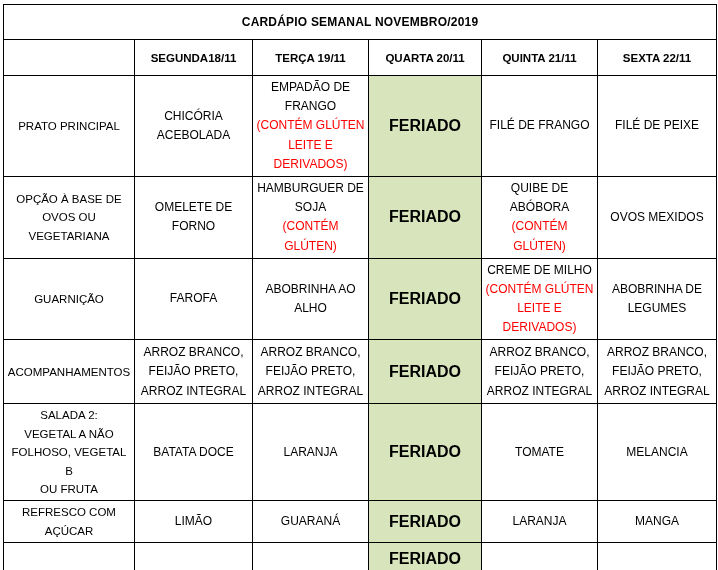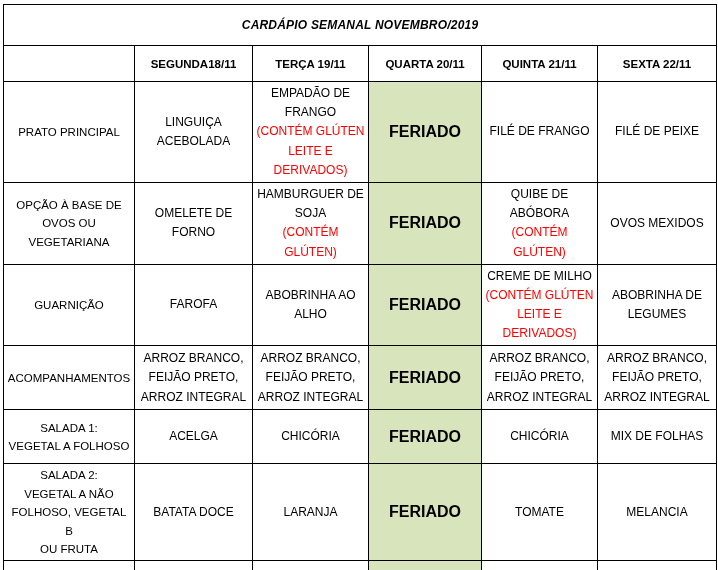--- a/index.html
+++ b/index.html
@@ -10,21 +10,21 @@
   }
   .page{padding:4px 0 0 3px;}
   table{border-collapse:collapse;table-layout:fixed;width:713px;}
   col.c0{width:131px;} col.c1{width:118px;} col.c2{width:116px;}
   col.c3{width:113px;} col.c4{width:116px;} col.c5{width:119px;}
   th,td{
     border:1px solid #000;text-align:center;vertical-align:middle;
     padding:2px 3px;overflow:hidden;
   }
   .title-cell{font-size:12px;font-weight:bold;letter-spacing:.2px;}
-  tr.title-row{height:41px;font-style:italic;}
+  tr.title-row{height:35px;}
   tr.header-row{height:36px;}
   .day-header{font-size:11.5px;font-weight:bold;}
   .row-label{font-size:11.5px;font-weight:normal;line-height:1.6;}
   td.menu-cell{font-size:12px;line-height:1.6;}
   td.menu-cell .warning{color:var(--warning-red,#ff0000);font-weight:normal;}
   td.feriado{
     background:var(--feriado-bg,#d7e4bc);
     font-size:16px;font-weight:bold;
   }
 </style>
@@ -53,21 +53,21 @@
           <th class="day-header">QUINTA 21/11</th>
           <th class="day-header">SEXTA 22/11</th>
         </tr>
     </thead>
     <tbody id="menu-body">
         <tr style="height: 93px;">
           <th class="row-label">
             <div>PRATO PRINCIPAL</div>
           </th>
           <td class="menu-cell">
-            <div>LINGUIÇA</div>
+            <div>CHICÓRIA</div>
             <div>ACEBOLADA</div>
           </td>
           <td class="menu-cell">
             <div>EMPADÃO DE</div>
             <div>FRANGO</div>
             <div class="warning">(CONTÉM GLÚTEN</div>
             <div class="warning">LEITE E DERIVADOS)</div>
           </td>
           <td class="feriado">FERIADO</td>
           <td class="menu-cell">
@@ -141,58 +141,58 @@
             <div>ARROZ BRANCO,</div>
             <div>FEIJÃO PRETO,</div>
             <div>ARROZ INTEGRAL</div>
           </td>
           <td class="menu-cell">
             <div>ARROZ BRANCO,</div>
             <div>FEIJÃO PRETO,</div>
             <div>ARROZ INTEGRAL</div>
           </td>
         </tr>
-        <tr style="height: 54px;">
-          <th class="row-label">
-            <div>SALADA 1:</div>
-            <div>VEGETAL A FOLHOSO</div>
-          </th>
-          <td class="menu-cell">
-            <div>ACELGA</div>
-          </td>
-          <td class="menu-cell">
-            <div>CHICÓRIA</div>
-          </td>
-          <td class="feriado">FERIADO</td>
-          <td class="menu-cell">
-            <div>CHICÓRIA</div>
-          </td>
-          <td class="menu-cell">
-            <div>MIX DE FOLHAS</div>
-          </td>
-        </tr>
         <tr style="height: 72px;">
           <th class="row-label">
             <div>SALADA 2:</div>
             <div>VEGETAL A NÃO</div>
             <div>FOLHOSO, VEGETAL B</div>
             <div>OU FRUTA</div>
           </th>
           <td class="menu-cell">
             <div>BATATA DOCE</div>
           </td>
           <td class="menu-cell">
             <div>LARANJA</div>
           </td>
           <td class="feriado">FERIADO</td>
           <td class="menu-cell">
             <div>TOMATE</div>
           </td>
           <td class="menu-cell">
             <div>MELANCIA</div>
+          </td>
+        </tr>
+        <tr style="height: 39px;">
+          <th class="row-label">
+            <div>REFRESCO COM</div>
+            <div>AÇÚCAR</div>
+          </th>
+          <td class="menu-cell">
+            <div>LIMÃO</div>
+          </td>
+          <td class="menu-cell">
+            <div>GUARANÁ</div>
+          </td>
+          <td class="feriado">FERIADO</td>
+          <td class="menu-cell">
+            <div>LARANJA</div>
+          </td>
+          <td class="menu-cell">
+            <div>MANGA</div>
           </td>
         </tr>
         <tr style="height: 32px;">
           <th class="row-label"></th>
           <td class="menu-cell"></td>
           <td class="menu-cell"></td>
           <td class="feriado">FERIADO</td>
           <td class="menu-cell"></td>
           <td class="menu-cell"></td>
         </tr>

